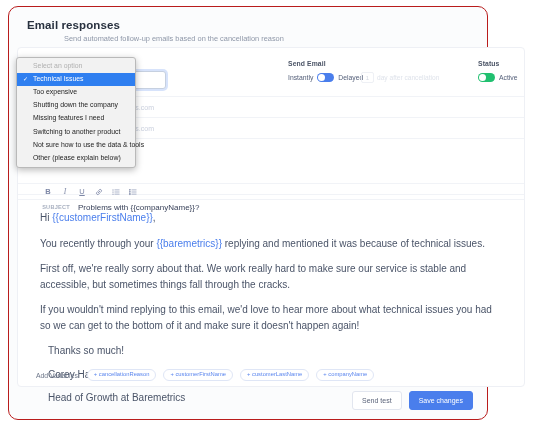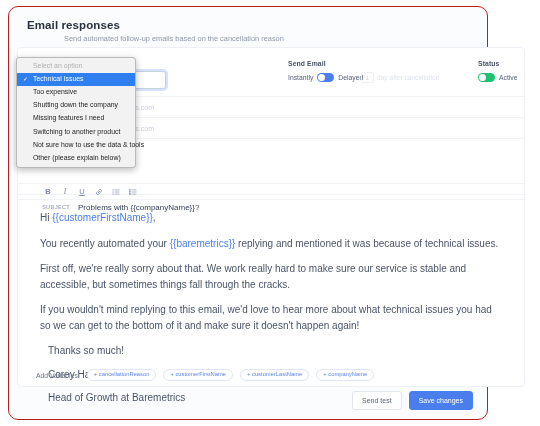--- a/index.html
+++ b/index.html
@@ -381,21 +381,21 @@
             <rect x="0.6" y="6.8" width="2.6" height="2.6" fill="none" stroke="#7d87a6" stroke-width="1"></rect>
             <rect x="5" y="7.2" width="10" height="1.6" fill="#9aa3bd"></rect>
             <rect x="0.6" y="11" width="2.6" height="2.6" fill="none" stroke="#7d87a6" stroke-width="1"></rect>
             <rect x="5" y="11.4" width="10" height="1.6" fill="#9aa3bd"></rect>
           </svg>
         </span>
       </div>
 
       <div class="editor">
         <p><span>Hi </span><span class="var">{{customerFirstName}}</span><span>,</span></p>
-        <p><span>You recently automated your </span><span class="var">{{baremetrics}}</span><span> replying and mentioned it was because of technical issues.</span></p>
+        <p><span>You recently through your </span><span class="var">{{baremetrics}}</span><span> replying and mentioned it was because of technical issues.</span></p>
         <p>First off, we're really sorry about that. We work really hard to make sure our service is stable and accessible, but sometimes things fall through the cracks.</p>
         <p>If you wouldn't mind replying to this email, we'd love to hear more about what technical issues you had so we can get to the bottom of it and make sure it doesn't happen again!</p>
         <p class="sig">Thanks so much!</p>
         <p class="sig">Corey Haines</p>
         <p class="sig">Head of Growth at Baremetrics</p>
       </div>
 
       <div class="vars-row">
         <span class="vars-label">Add Variables</span>
         <span class="var-chip">+ cancellationReason</span>

